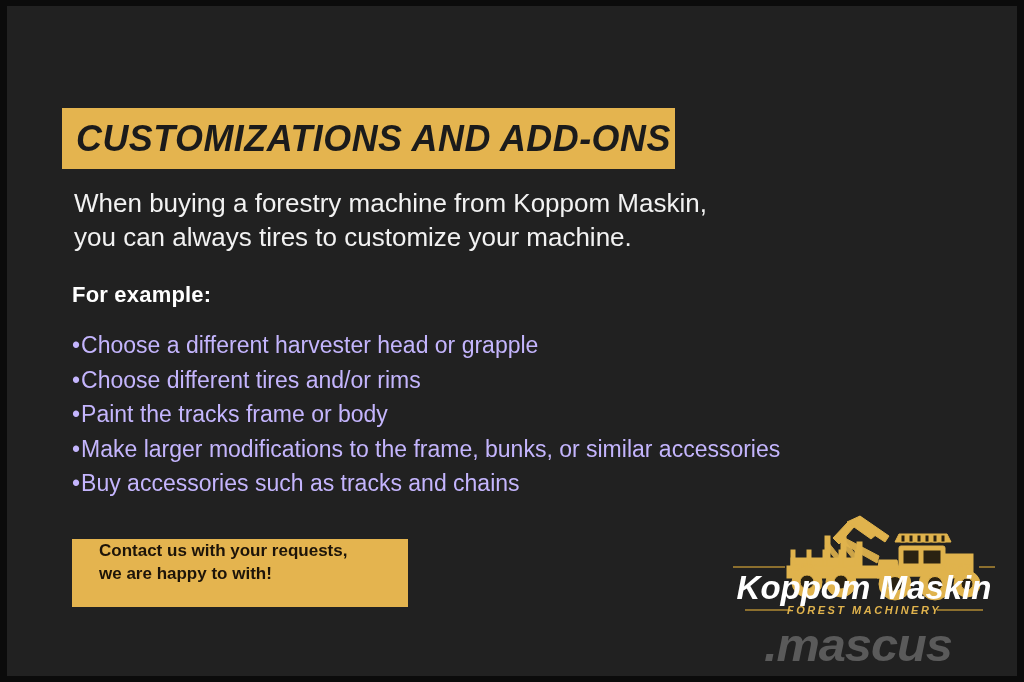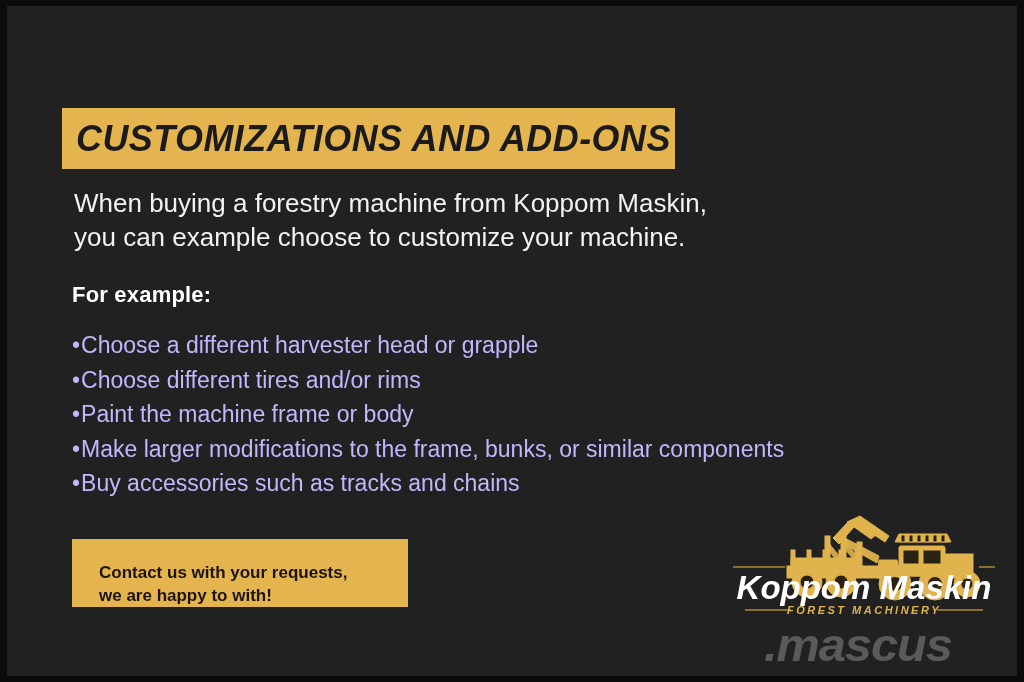--- a/index.html
+++ b/index.html
@@ -98,21 +98,21 @@
   
   #contact-box {
     position: absolute;
     left: 65px;
     top: 533px;
     width: 336px;
     height: 68px;
     background: #e4b44f;
     display: flex;
     flex-direction: column;
-    justify-content: flex-end;
+    justify-content: flex-start;
   }
   #contact-box .cline {
     margin-left: 27px;
     color: #1d1409;
     font-size: 17px;
     font-weight: bold;
     line-height: 23px;
     white-space: nowrap;
   }
 
@@ -151,30 +151,30 @@
 
 <div id="canvas">
   <div id="card">
 
     <div id="title-banner">
       <span class="title-text">CUSTOMIZATIONS AND ADD-ONS</span>
     </div>
 
     <div id="intro">
       <span class="line">When buying a forestry machine from Koppom Maskin,</span>
-      <span class="line">you can example choose to customize your machine.</span>
+      <span class="line">you can always tires to customize your machine.</span>
     </div>
 
     <div id="for-example">For example:</div>
 
     <ul id="bullets">
       <li><span class="dot">•</span><span>Choose a different harvester head or grapple</span></li>
       <li><span class="dot">•</span><span>Choose different tires and/or rims</span></li>
-      <li><span class="dot">•</span><span>Paint the machine frame or body</span></li>
-      <li><span class="dot">•</span><span>Make larger modifications to the frame, bunks, or similar components</span></li>
+      <li><span class="dot">•</span><span>Paint the tracks frame or body</span></li>
+      <li><span class="dot">•</span><span>Make larger modifications to the frame, bunks, or similar accessories</span></li>
       <li><span class="dot">•</span><span>Buy accessories such as tracks and chains</span></li>
     </ul>
 
     <div id="contact-box">
       <span class="cline">Contact us with your requests,</span>
       <span class="cline">we are happy to with!</span>
     </div>
 
     <div id="logo">
       <svg width="270" height="112" viewBox="0 0 270 112" xmlns="http://www.w3.org/2000/svg">

